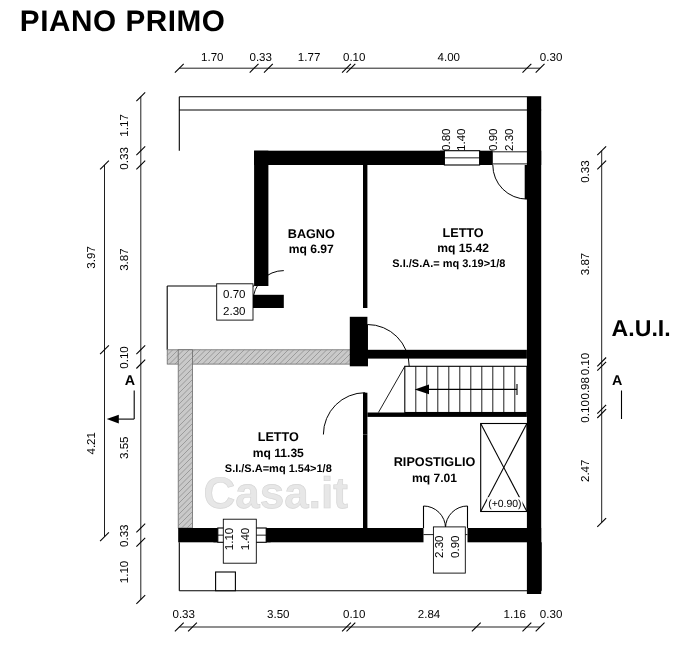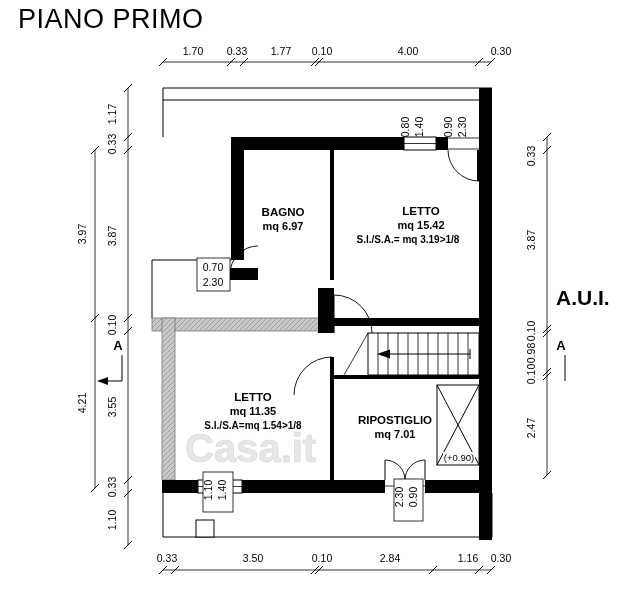--- a/index.html
+++ b/index.html
@@ -1,18 +1,18 @@
 <!DOCTYPE html>
 <html><head>
 <meta charset="utf-8">
 <style>
   html,body{margin:0;padding:0;background:#ffffff;}
   .canvas{position:relative;width:617px;height:600px;background:#fff;overflow:hidden;
           font-family:"Liberation Sans",sans-serif;}
-  .title{position:absolute;left:18px;top:4px;font-size:27px;font-weight:400;color:#000;
+  .title{position:absolute;left:18px;top:4px;font-size:27px;font-weight:700;color:#000;
          letter-spacing:.5px;white-space:nowrap;}
   svg{position:absolute;left:0;top:0;}
   text{font-family:"Liberation Sans",sans-serif;fill:#000;}
   .dim{font-size:10.5px;}
   .room-name{font-size:11.5px;font-weight:700;}
   .room-area{font-size:11px;font-weight:700;}
   .room-ratio{font-size:10px;font-weight:700;}
   .tag{font-size:9.5px;}
   .aui{font-size:21px;font-weight:700;}
   .sec{font-size:13px;font-weight:700;}

